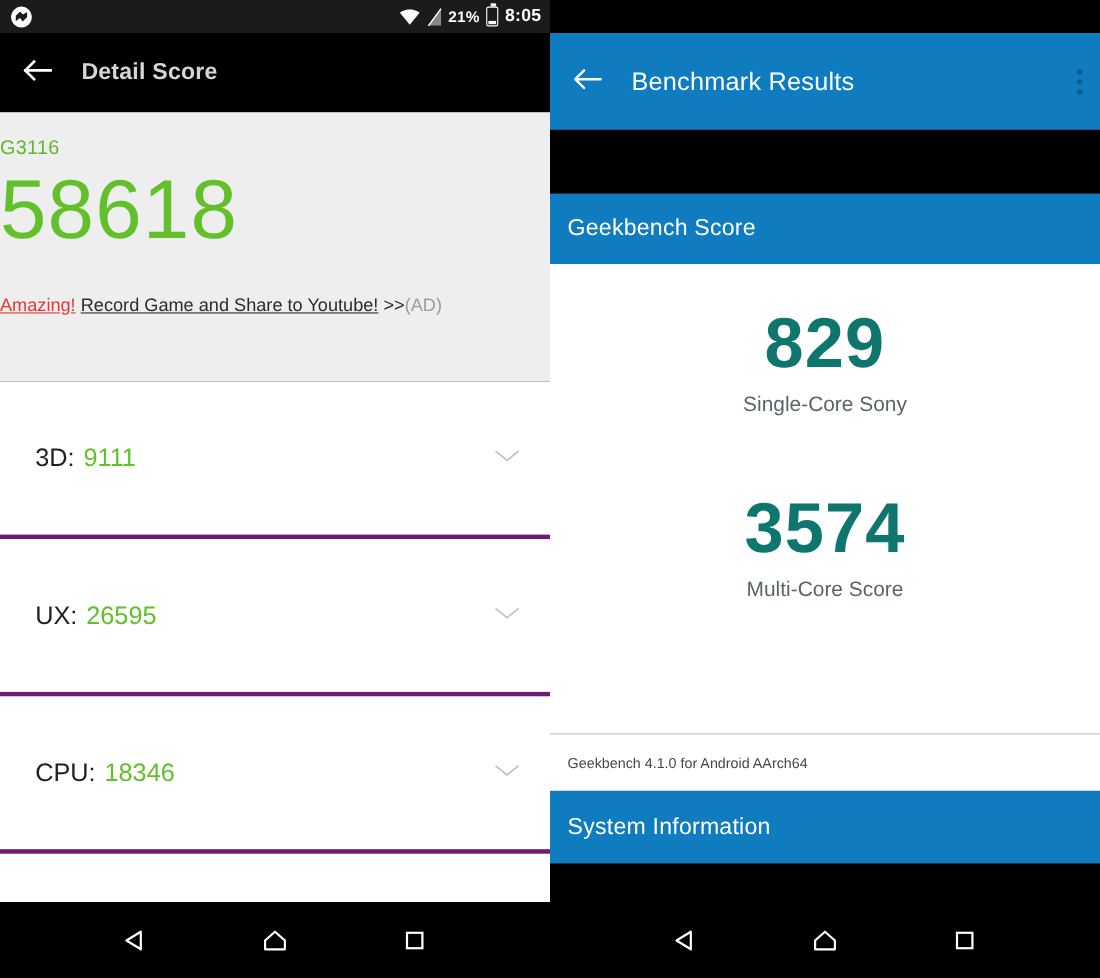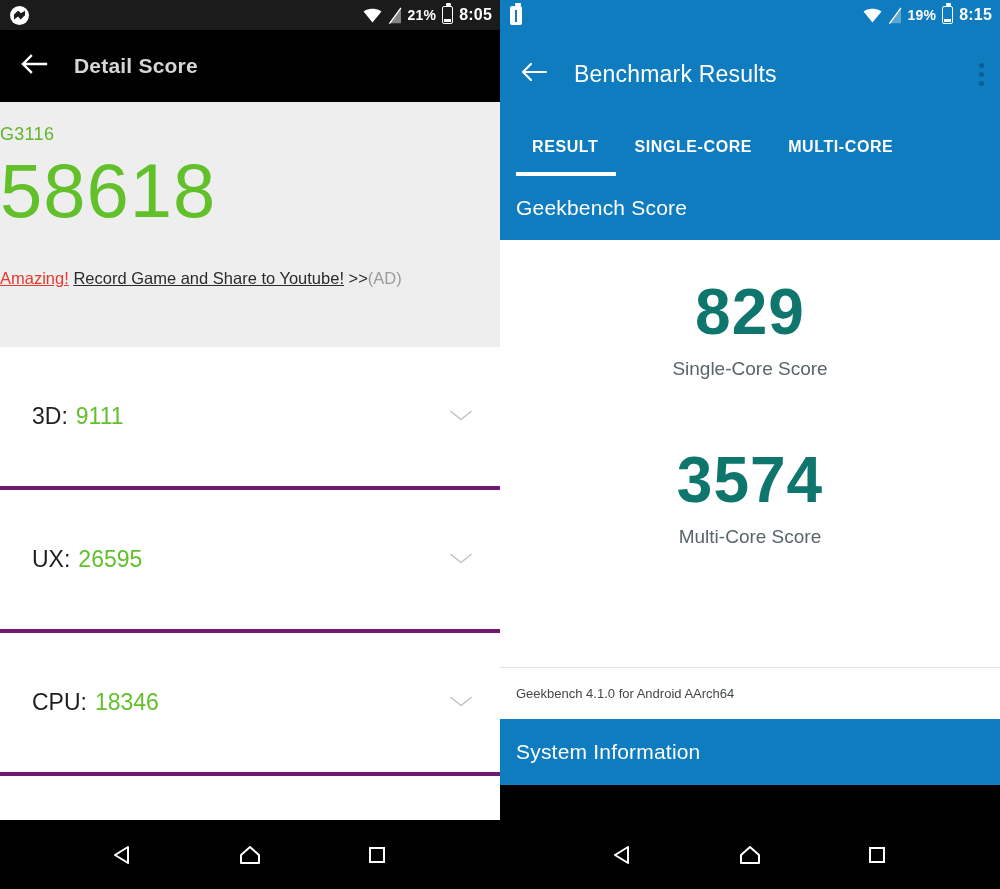--- a/index.html
+++ b/index.html
@@ -306,74 +306,42 @@
       <span class="navbtn">
         <svg width="28" height="28" viewBox="0 0 28 28">
           <rect x="7" y="7" width="14" height="14" fill="none" stroke="#ffffff" stroke-width="2"></rect>
         </svg>
       </span>
     </div>
   </div>
 
   <div class="panel">
 
-    <div class="statusbar blue">
-      <div class="sb-left">
-        <span class="batt-alert">
-            <i></i>
-          </span>
-      </div>
-      <div class="sb-spacer"></div>
-      <div class="sb-right">
-        <svg class="icn" width="19" height="16" viewBox="0 0 24 20">
-          <path fill="#ffffff" d="M12 19.5 23.3 5.6C23 5.3 18.9 2 12 2S1 5.3 0.7 5.6L12 19.5z"></path>
-        </svg>
-        <svg class="icn" width="14" height="17" viewBox="0 0 16 20">
-          <path fill="#5aa8d4" d="M15 1 1 19h14V1z"></path>
-          <path stroke="#ffffff" stroke-width="1.6" d="M1.5 19.5 15 1"></path>
-        </svg>
-        <span class="pct">19%</span>
-        <span class="batt"></span>
-        <span class="clock">8:15</span>
-      </div>
-    </div>
 
     <div class="r-appbar">
       <span class="back">
         <svg width="28" height="24" viewBox="0 0 28 24">
           <path fill="none" stroke="#ffffff" stroke-width="2.2" stroke-linecap="round" stroke-linejoin="round" d="M26 12H3M11 4 3 12l8 8"></path>
         </svg>
       </span>
       <span class="r-title">Benchmark Results</span>
       <span class="r-overflow">
         <span></span>
           <span></span>
           <span></span>
       </span>
     </div>
 
-    <div class="r-tabs">
-      <div class="r-tab">
-        <span>RESULT</span>
-        <span class="ind"></span>
-      </div>
-      <div class="r-tab">
-        <span>SINGLE-CORE</span>
-      </div>
-      <div class="r-tab">
-        <span>MULTI-CORE</span>
-      </div>
-    </div>
 
     <div class="r-section" id="geek-section">Geekbench Score</div>
 
     <div class="r-body">
       <div class="r-block first">
         <div class="r-num">829</div>
-        <div class="r-cap">Single-Core Score</div>
+        <div class="r-cap">Single-Core Sony</div>
       </div>
       <div class="r-block second">
         <div class="r-num">3574</div>
         <div class="r-cap">Multi-Core Score</div>
       </div>
     </div>
 
     <div class="r-version">Geekbench 4.1.0 for Android AArch64</div>
 
     <div class="r-section" id="sysinfo-section">System Information</div>

